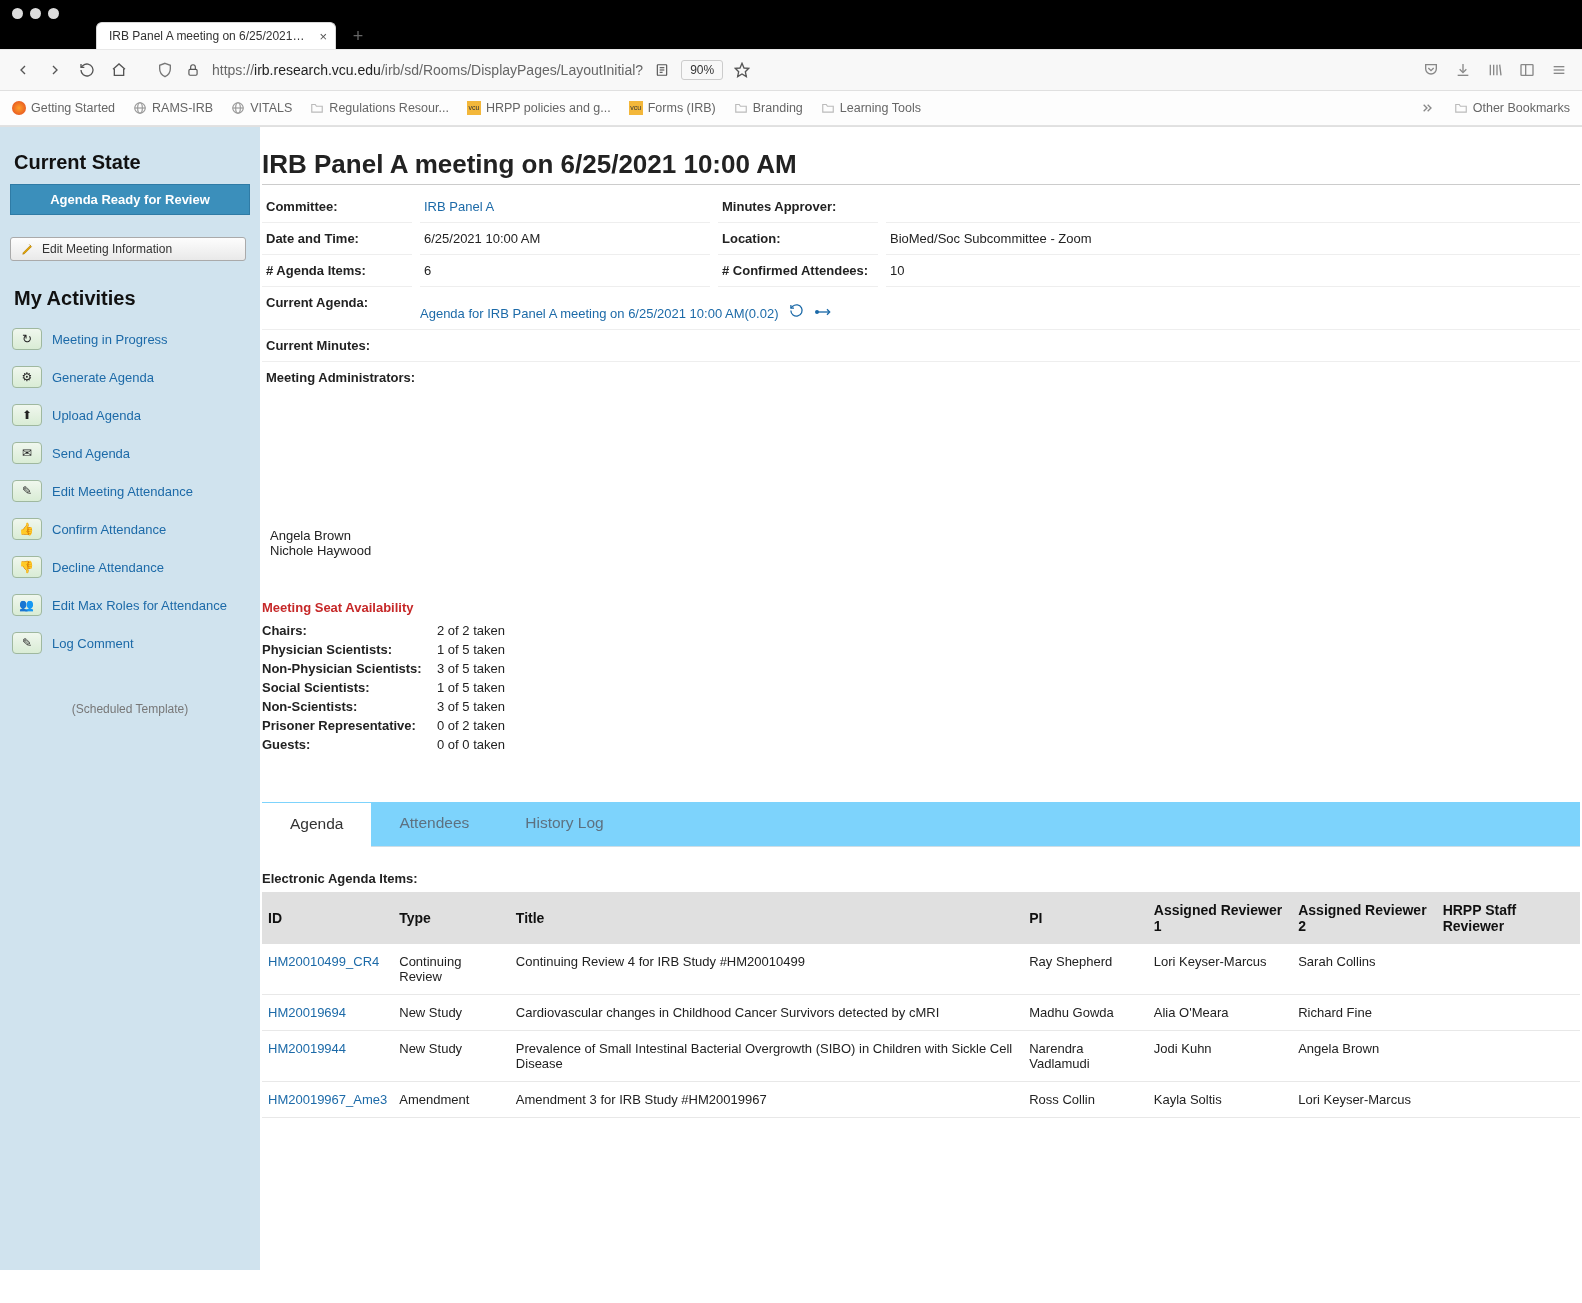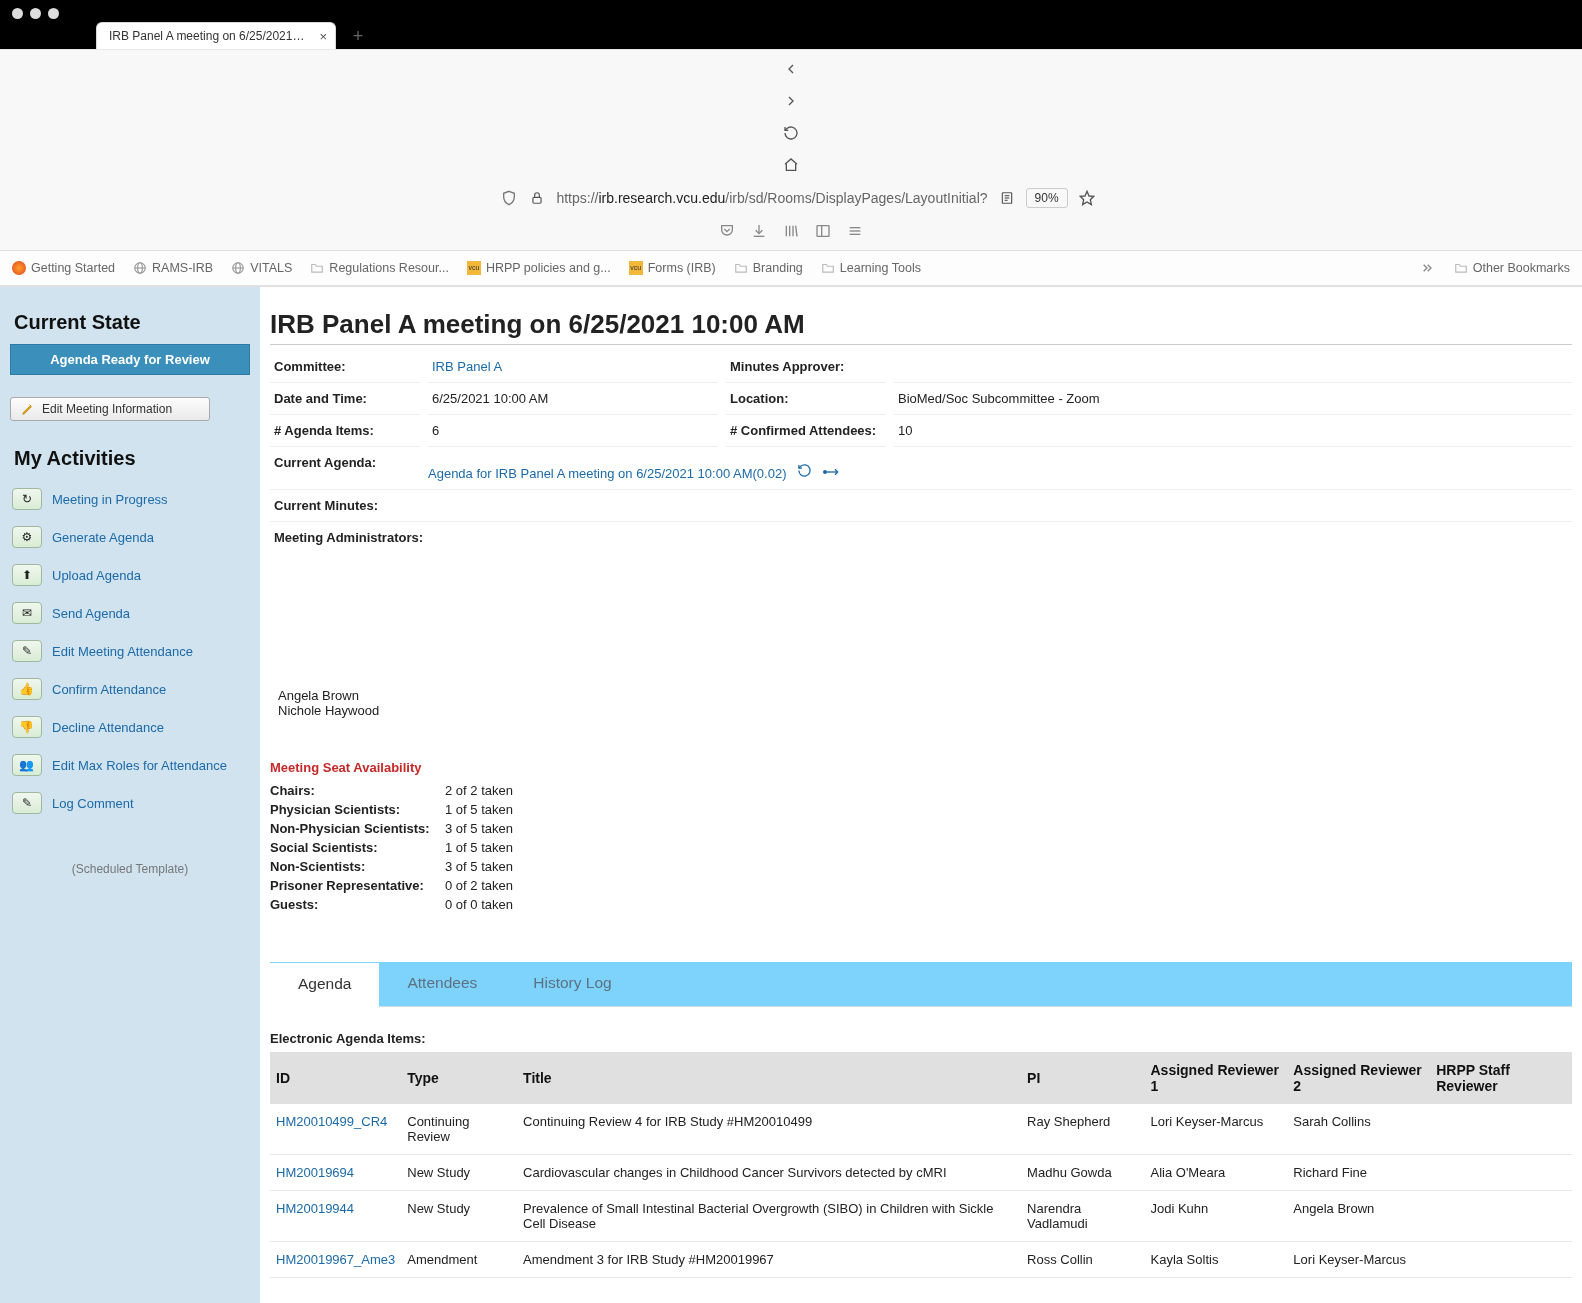--- a/index.html
+++ b/index.html
@@ -20,21 +20,21 @@
     border-radius: 6px 6px 0 0; padding: 6px 28px 6px 12px;
     font-size: 12px; color: #333; position: relative; margin-left: 90px;
     max-width: 240px; white-space: nowrap; overflow: hidden; text-overflow: ellipsis;
   }
   .tab .close-x { position: absolute; right: 8px; top: 6px; color: #555; font-size: 13px; }
   .newtab { width: 28px; height: 26px; display: flex; align-items: center; justify-content: center;
     color: #666; font-size: 18px; margin-left: 8px; cursor: pointer; }
 
   .toolbar {
     display: flex; align-items: center; gap: 14px; padding: 10px 14px;
-    background: #f8f8f8; border-top: 1px solid #e8e8e8; border-bottom: 1px solid #e0e0e0; flex-direction: column;
+    background: #f8f8f8; border-top: 1px solid #e8e8e8; border-bottom: 1px solid #e0e0e0;
   }
   .nav-icon { color: #555; font-size: 16px; display: inline-flex; width: 18px; height: 18px; align-items: center; justify-content: center; }
   .url-area { display: flex; align-items: center; gap: 10px; margin-left: 14px; flex: 1; }
   .url-text { color: #666; font-size: 14px; white-space: nowrap; overflow: hidden; text-overflow: ellipsis; }
   .url-text .host { color: #222; }
   .zoom-box { border: 1px solid #ccc; border-radius: 3px; padding: 2px 8px; font-size: 12px; color: #333; }
   .tool-right { display: flex; align-items: center; gap: 14px; color: #777; }
 
   .bookmark-bar {
     display: flex; align-items: center; gap: 18px; padding: 8px 12px;
@@ -53,33 +53,33 @@
   .state-banner {
     background: #3b8fbb; color: #fff; text-align: center;
     padding: 7px 4px; font-size: 13px; font-weight: 600;
     border: 1px solid #2f7ba5;
   }
   .edit-meeting-btn {
     display: flex; align-items: center; gap: 7px;
     background: linear-gradient(#fdfdfd,#e9e9e9);
     border: 1px solid #aaa; border-radius: 3px;
     padding: 4px 10px; margin: 22px 0 26px 0;
-    font-size: 12px; color: #333; width: 200px;
+    font-size: 12px; color: #333; width: 236px;
   }
   .activity-list { list-style: none; }
   .activity-list li { display: flex; align-items: center; gap: 10px; padding: 8px 2px; }
   .activity-list a { color: #1c6aa8; text-decoration: none; font-size: 13px; }
   .act-icon {
     width: 30px; height: 22px; border: 1px solid #9fb89f; border-radius: 4px;
     background: linear-gradient(#f0f7ee,#d9ecd5);
     display: inline-flex; align-items: center; justify-content: center; font-size: 12px;
   }
   .sched-template { text-align: center; color: #777; font-size: 12px; margin-top: 40px; }
 
-  .main { flex: 1; background: #fff; padding: 22px 10px; }
+  .main { flex: 1; background: #fff; padding: 22px 2px; }
   .page-title { font-size: 26px; font-weight: 600; border-bottom: 1px solid #ccc; padding-bottom: 4px; margin-bottom: 6px; }
 
   .info-grid { display: grid; grid-template-columns: 150px 290px 160px 1fr; row-gap: 0; column-gap: 8px; }
   .info-grid > div { padding: 8px 4px; border-bottom: 1px solid #eee; font-size: 13px; }
   .info-label { font-weight: 700; }
   .link { color: #1c6aa8; }
   .info-full { grid-column: 1 / -1; display: flex; }
   .info-full .info-label { flex: 0 0 150px; }
   .info-full .info-value { flex: 1; padding-left: 4px; margin-top: 8px; }
 

